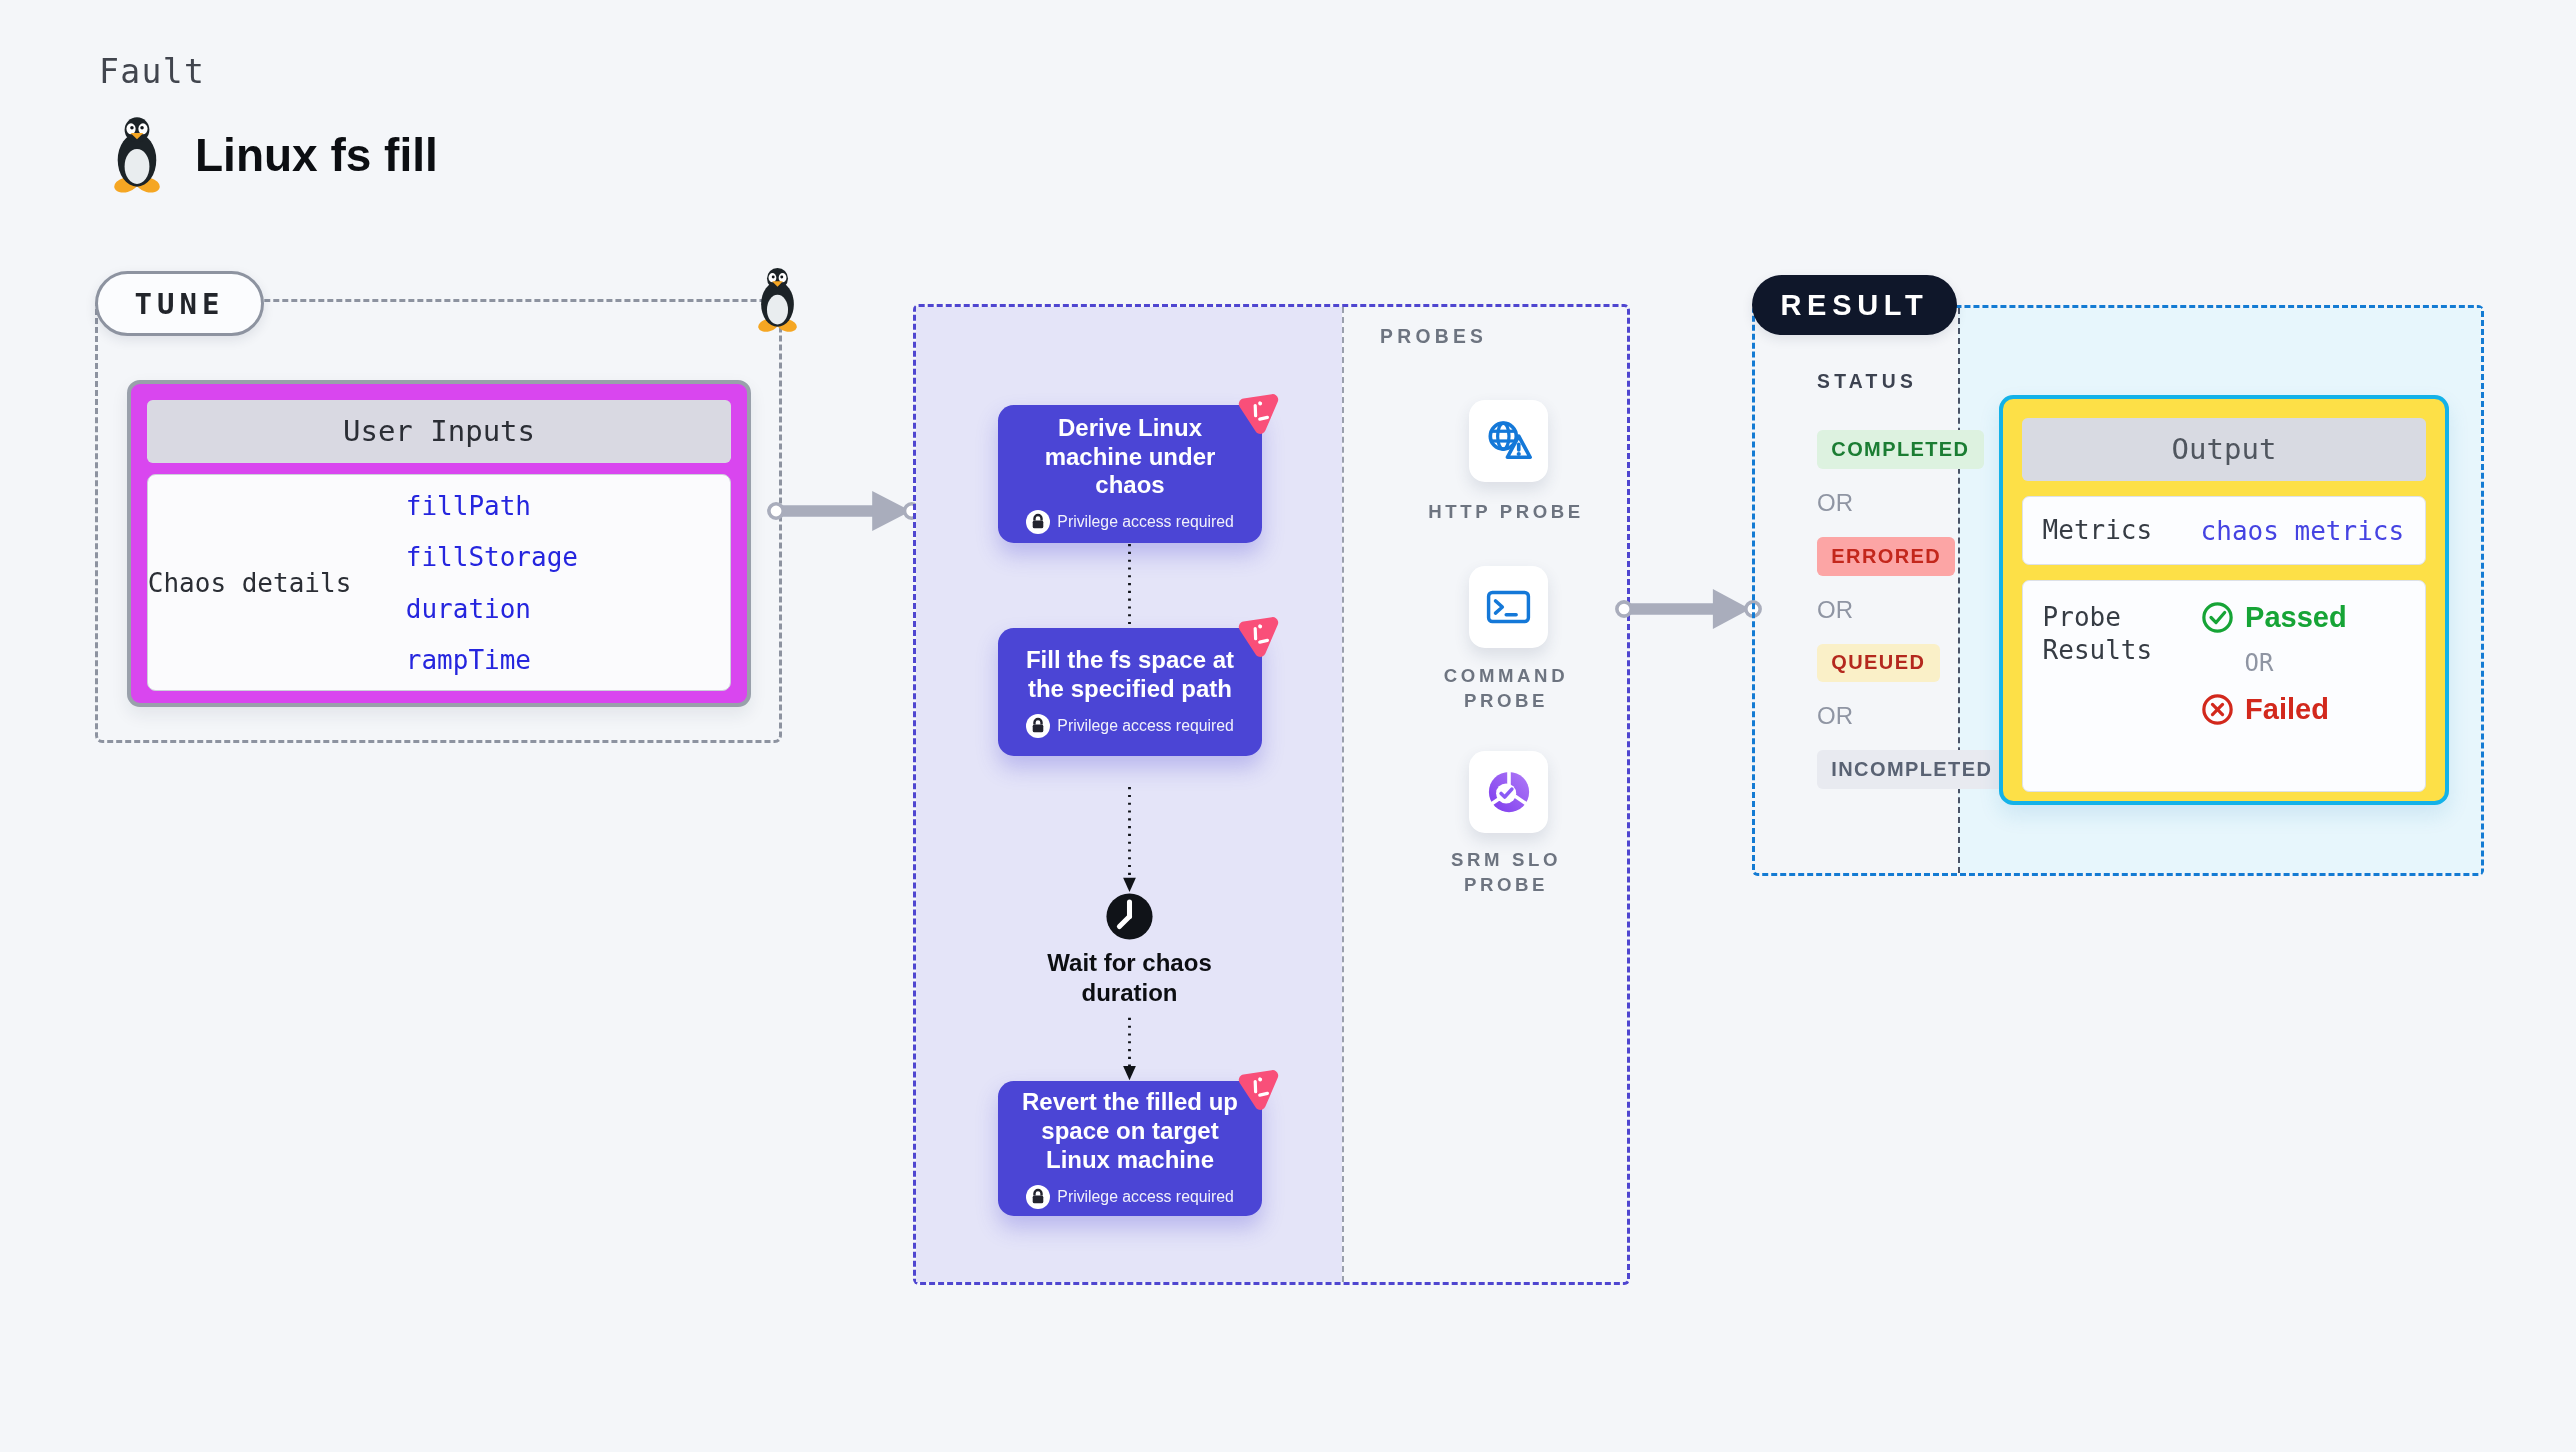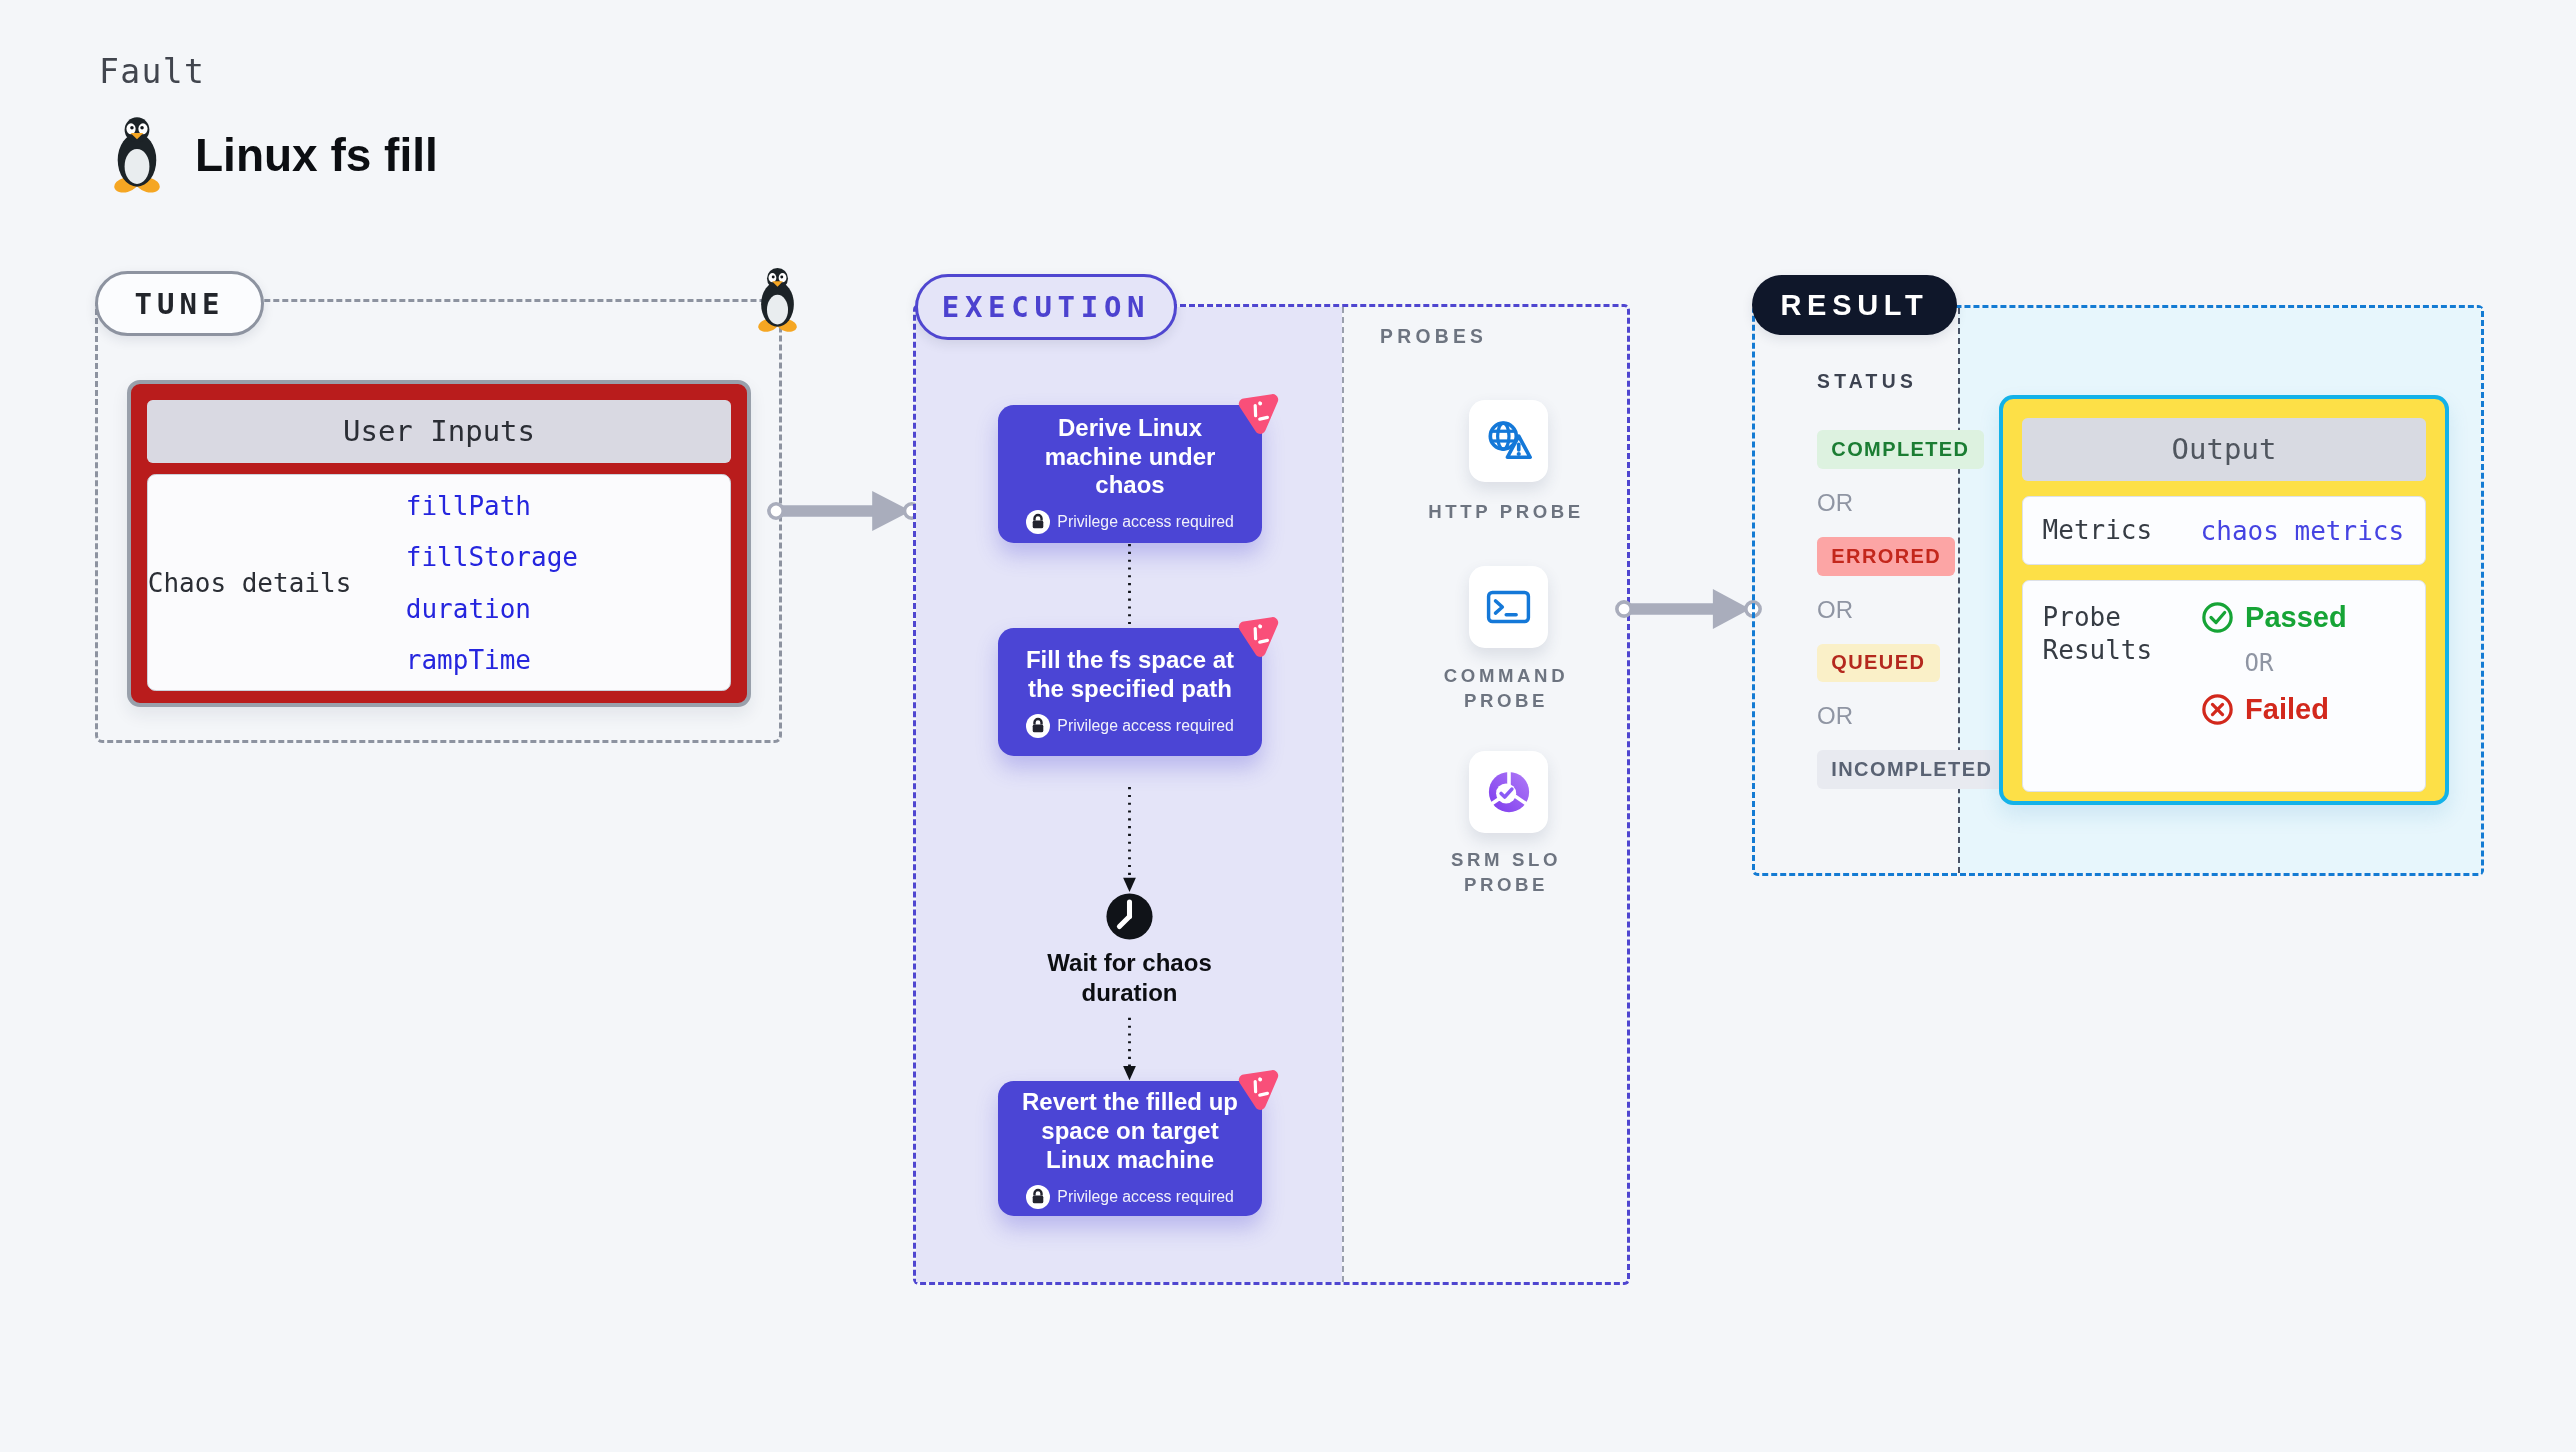--- a/index.html
+++ b/index.html
@@ -17,21 +17,21 @@
         font-weight:bold;font-size:29px;box-shadow:0 4.3px 11.5px rgba(30,40,70,.10);}
   .pill-tune{left:95px;top:271px;width:163px;height:59px;background:#fbfcfe;
              border:3.6px solid #8d93a0;color:#22252b;letter-spacing:5px;}
   .pill-exec{left:915px;top:274px;width:256px;height:60px;background:#e4e4f8;
              border:3.6px solid #4f46d0;color:#4c42cf;letter-spacing:5.7px;}
   .pill-result{left:1752px;top:275px;width:205px;height:60px;background:#0f172a;
                color:#ffffff;letter-spacing:5.7px;font-family:"Liberation Sans",sans-serif;}
 
   
   .tune-box{left:95px;top:299px;width:681px;height:438px;border:3.6px dashed #8d93a0;border-radius:7.2px;}
-  .ui-card{left:127px;top:380px;width:624px;height:327px;background:#b91c1c;border:4.3px solid #99a0ab;
+  .ui-card{left:127px;top:380px;width:624px;height:327px;background:#d946ef;border:4.3px solid #99a0ab;
            border-radius:13px;box-shadow:0 7.2px 17px rgba(30,40,60,.08);box-sizing:border-box;padding:15.8px;}
   .ui-header{height:63px;background:#d9d9e2;border-radius:5.7px;display:flex;align-items:center;
              justify-content:center;font-size:29px;color:#2b2e35;}
   .ui-body{margin-top:11.5px;height:215px;background:#fbfbfd;border:1.4px solid #cbd0d9;border-radius:8.6px;
            display:flex;align-items:center;}
   .ui-row-label{width:258px;font-size:26px;color:#2b2e35;}
   .ui-params{display:flex;flex-direction:column;gap:21.5px;}
   .ui-param{font-size:26px;color:#2525de;cursor:pointer;}
 
   
@@ -158,21 +158,20 @@
     <line x1="16" y1="36" x2="158" y2="36" stroke="#a9adbc" stroke-width="16"></line>
     <polygon points="148,8 148,64 202,36" fill="#a9adbc"></polygon>
     <circle cx="14" cy="36" r="10" fill="#ffffff" stroke="#a9adbc" stroke-width="5"></circle>
     <circle cx="203" cy="36" r="10" fill="#ffffff" stroke="#a9adbc" stroke-width="5"></circle>
   </svg>
 
   <div class="abs exec-box">
     <div class="exec-fill"></div>
     <div class="probes-divider"></div>
   </div>
-  <div class="abs pill mono pill-exec">EXECUTION</div>
 
   <div class="abs step" style="top:405px;height:138px;">
     <svg class="pink-badge" viewBox="0 0 48 48">
         <use href="#chaos-badge"></use>
       </svg>
     <div class="step-title">Derive Linux machine under chaos</div>
     <div class="priv-row">
       <svg width="24" height="24" viewBox="0 0 34 34">
           <use href="#lock-circ"></use>
         </svg>

